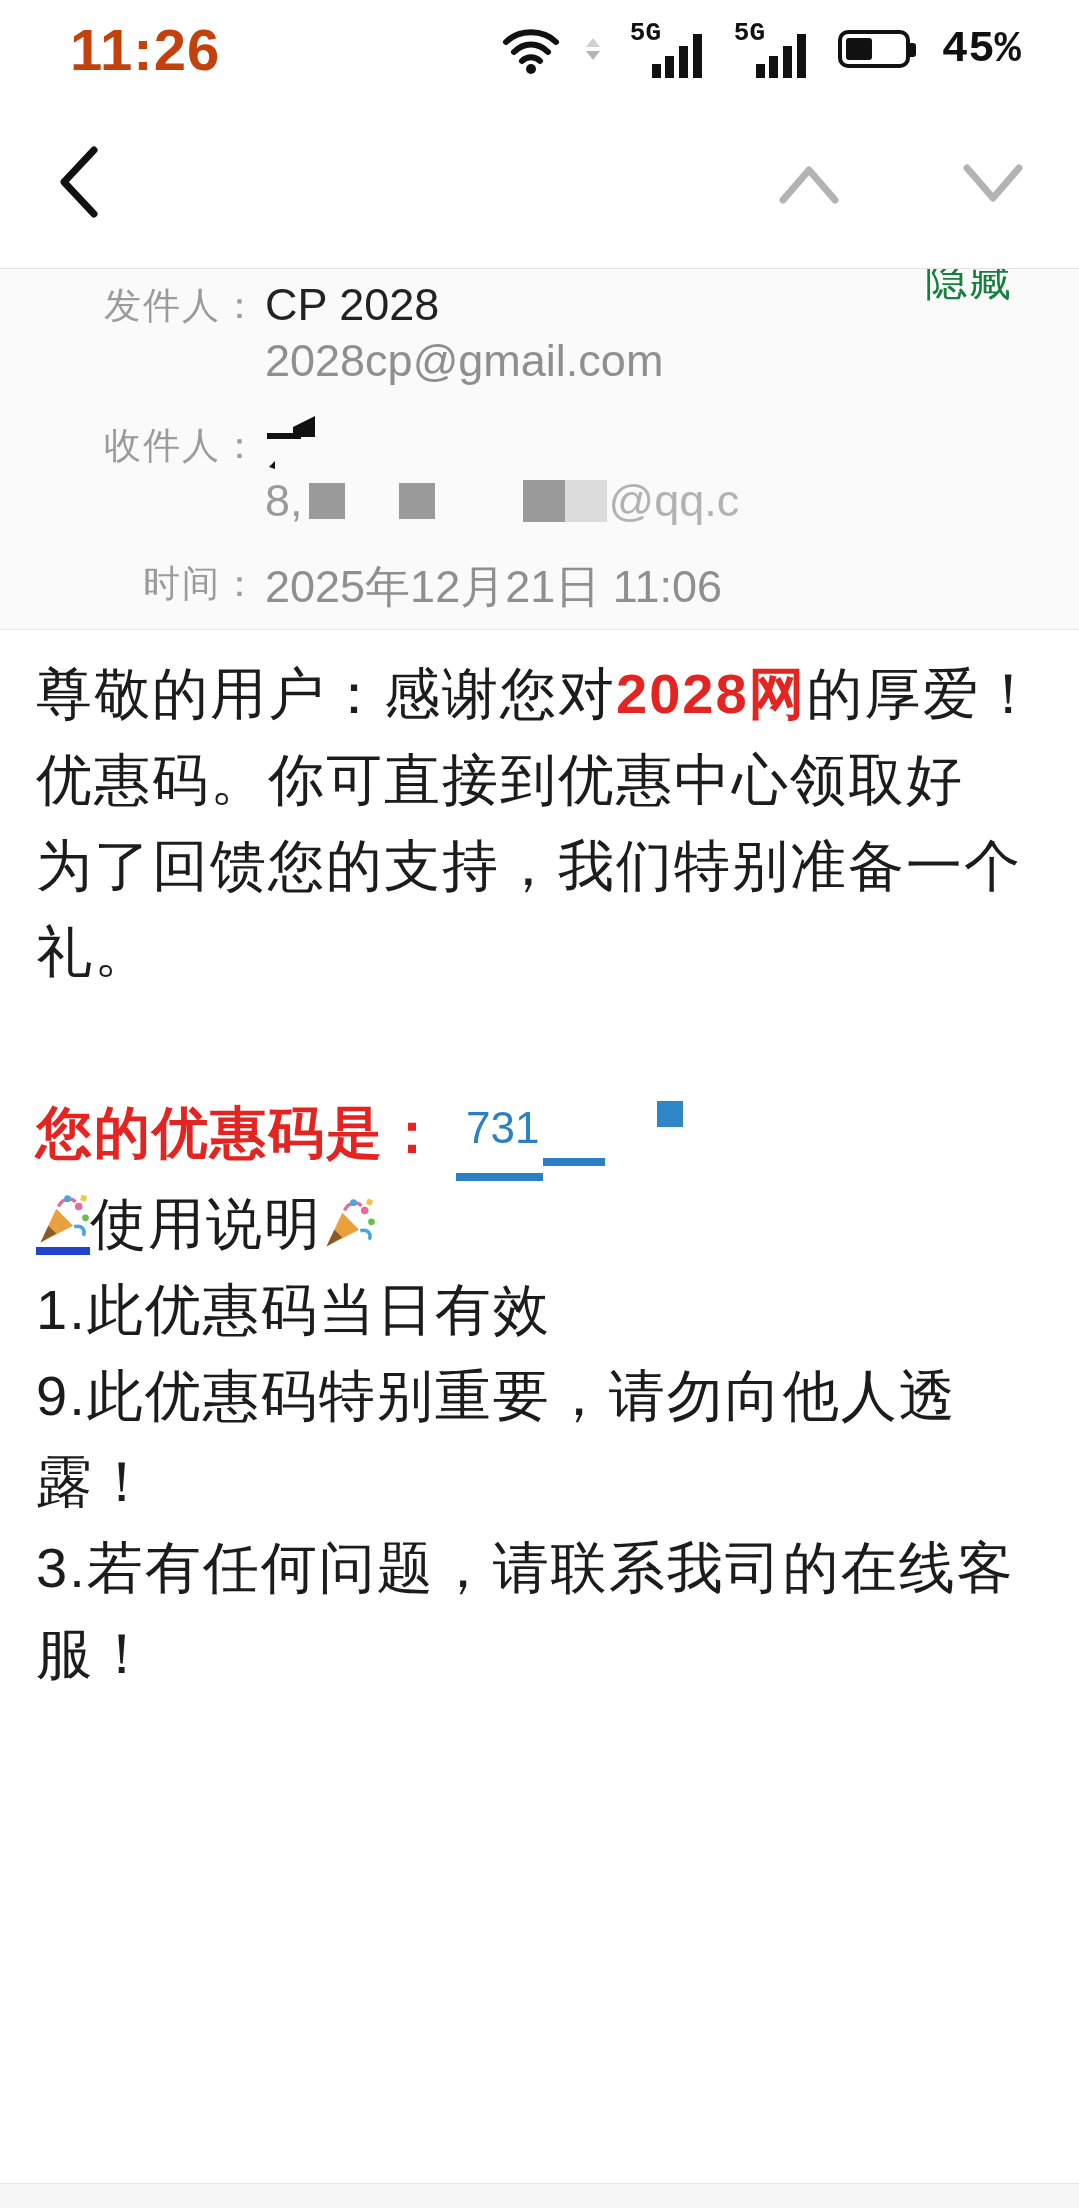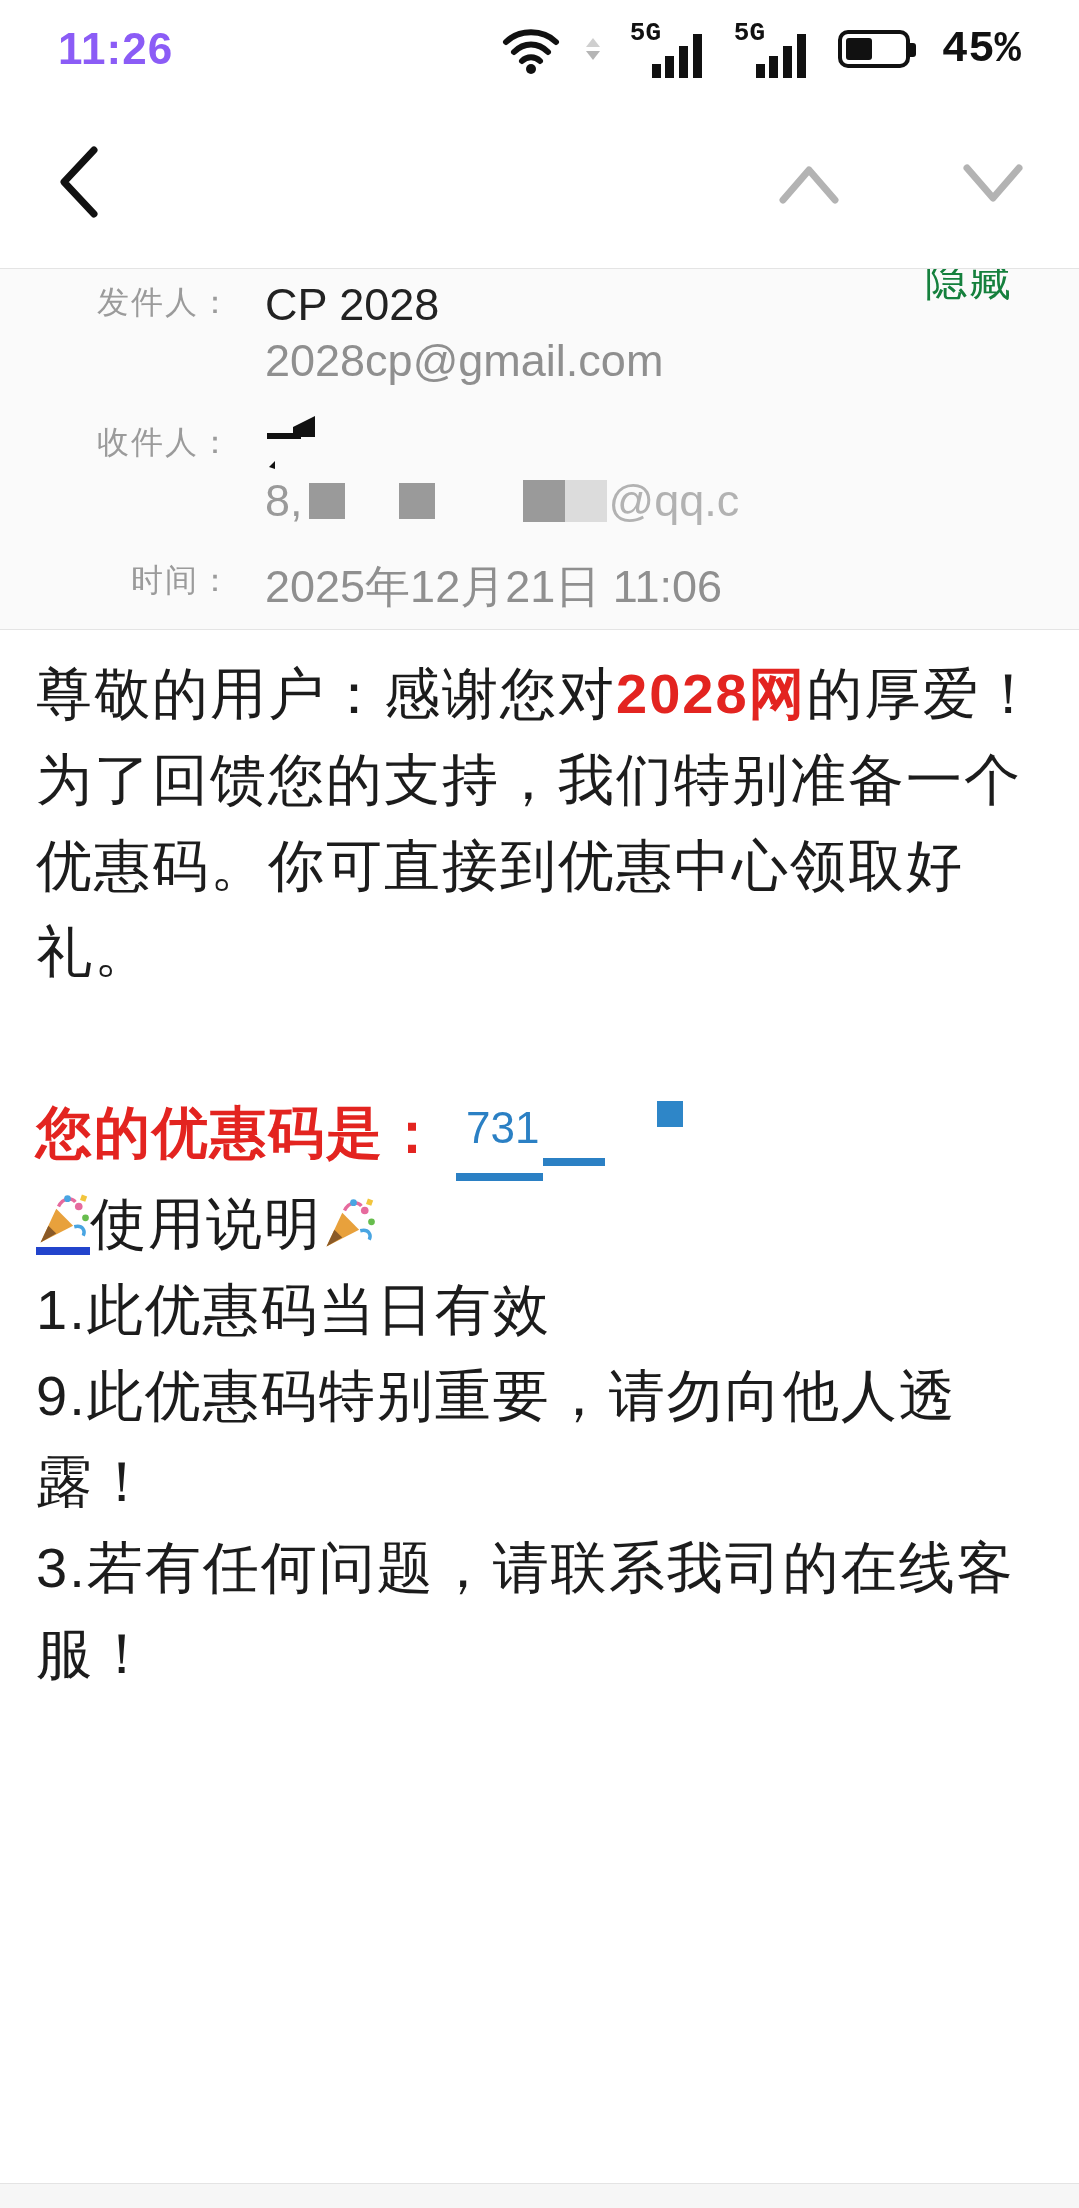--- a/index.html
+++ b/index.html
@@ -4,21 +4,21 @@
 <style>
   html,body{margin:0;padding:0;background:#ffffff;}
   body{width:1079px;height:2208px;position:relative;overflow:hidden;
        font-family:"Liberation Sans","DejaVu Sans",sans-serif;color:#1c1c1c;}
   .screen{position:absolute;inset:0;background:#ffffff;}
 
   
   .status-bar{position:absolute;top:0;left:0;right:0;height:92px;
     display:flex;align-items:center;justify-content:space-between;
     padding:6px 58px 0 58px;box-sizing:border-box;}
-  .status-time{font-size:44px;font-weight:700;color:#8b5cf6;letter-spacing:1px;}
+  .status-time{font-size:58px;font-weight:700;color:#c2410c;letter-spacing:1px;margin-left:12px;}
   .status-icons{display:flex;align-items:center;gap:30px;font-family:Liberation Mono, monospace;}
   .net-arrows{display:flex;flex-direction:column;gap:4px;margin-left:-6px;}
   .tri-up{width:0;height:0;border-left:7px solid transparent;border-right:7px solid transparent;border-bottom:9px solid #cfcfcf;}
   .tri-dn{width:0;height:0;border-left:7px solid transparent;border-right:7px solid transparent;border-top:9px solid #b5b5b5;}
   .sig{position:relative;width:74px;height:58px;}
   .sig .fiveg{position:absolute;left:0;top:-2px;font-size:26px;font-weight:800;color:#111;}
   .sig svg{position:absolute;right:0;bottom:0;}
   .battery{position:relative;width:72px;height:38px;border:4px solid #111;border-radius:10px;box-sizing:border-box;}
   .battery .fill{position:absolute;left:4px;top:4px;bottom:4px;width:26px;background:#111;border-radius:3px;}
   .battery .nub{position:absolute;right:-10px;top:9px;width:6px;height:14px;background:#111;border-radius:0 3px 3px 0;}
@@ -27,21 +27,21 @@
   
   .nav-bar{position:absolute;top:92px;left:0;right:0;height:176px;background:#fff;}
   .back-btn{position:absolute;left:50px;top:52px;}
   .pager{position:absolute;right:54px;top:72px;display:flex;gap:120px;}
 
   
   .email-header{position:absolute;top:268px;left:0;right:0;height:362px;
     background:#fafafa;border-top:1px solid #e4e4e4;border-bottom:1px solid #e4e4e4;
     overflow:hidden;box-sizing:border-box;}
   .hide-btn{position:absolute;right:66px;top:-16px;font-size:42px;color:#15803d;letter-spacing:2px;}
-  .hlabel{position:absolute;left:25px;width:208px;text-align:right;font-size:32px;color:#9b9b9b;letter-spacing:2px;}
+  .hlabel{position:absolute;left:52px;width:208px;text-align:right;font-size:37px;color:#9b9b9b;letter-spacing:2px;}
   .hval{position:absolute;left:265px;font-size:45px;color:#222;}
   .lab-from{top:12px;} .val-name{top:10px;}
   .val-addr{top:66px;color:#8f8f8f;}
   .lab-to{top:152px;} .val-smudge{top:146px;}
   .masked-line{top:206px;display:flex;align-items:center;color:#9a9a9a;}
   .mask-block{display:inline-block;background:#9a9a9a;}
   .mb1{width:36px;height:36px;margin-left:6px;}
   .mb2{width:36px;height:36px;margin-left:54px;}
   .mb3{width:42px;height:42px;margin-left:88px;}
   .mb4{width:42px;height:42px;background:#dcdcdc;margin-right:2px;}
@@ -157,22 +157,22 @@
     </span>
 
     <span class="hlabel lab-time">时间：</span>
     <span class="hval val-time">2025年12月21日 11:06</span>
   </div>
 
   <div class="email-body">
     <div class="bline">
       <span>尊敬的用户：感谢您对</span><span class="brand-red">2028网</span><span>的厚爱！</span>
     </div>
+    <div class="bline">优惠码。你可直接到优惠中心领取好</div>
     <div class="bline">为了回馈您的支持，我们特别准备一个</div>
-    <div class="bline">优惠码。你可直接到优惠中心领取好</div>
     <div class="bline">礼。</div>
 
     <div class="promo-line">
       <span class="promo-label">您的优惠码是：</span>
       <a class="code-link">731</a>
       <span class="code-underline-ext"></span>
       <span class="redacted-code"></span>
     </div>
 
     <div class="instr-title">

